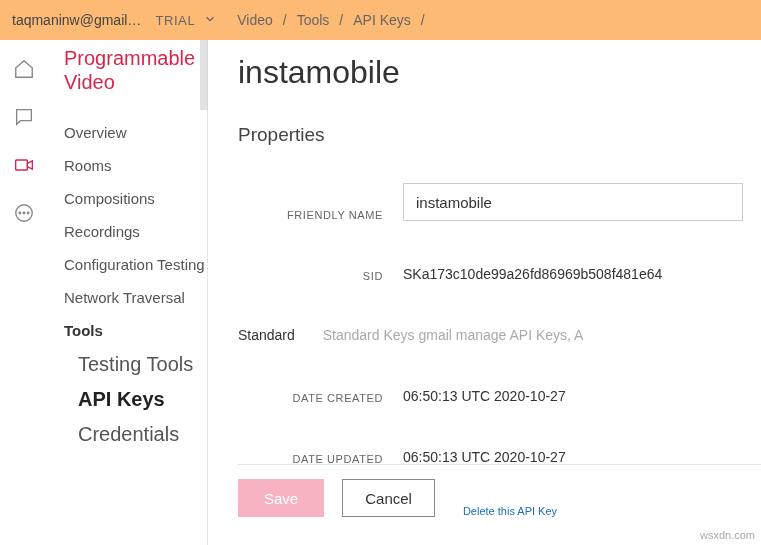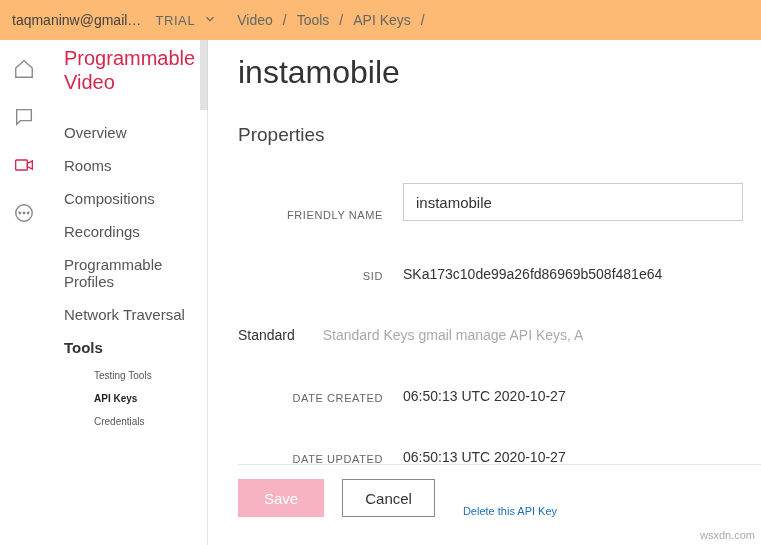--- a/index.html
+++ b/index.html
@@ -80,23 +80,22 @@
       cursor: pointer;
     }
     .side-link.bold {
       font-weight: 700;
       color: #333;
     }
     .side-sub {
       padding-left: 14px;
     }
     .side-link.sub {
-      font-size: 10px;
+      font-size: 20px;
       padding: 6px 0;
-      margin-left: 16px;
     }
     .side-link.sub.bold {
       font-weight: 700;
       color: #222;
     }
 
     
     .main {
       flex: 1;
       padding: 14px 0 0 30px;
@@ -242,21 +241,21 @@
         </svg>
     </div>
   </div>
 
   <div class="sidebar">
     <div class="sidebar-title">Programmable Video</div>
     <div class="side-link">Overview</div>
     <div class="side-link">Rooms</div>
     <div class="side-link">Compositions</div>
     <div class="side-link">Recordings</div>
-    <div class="side-link">Programmable Profiles</div>
+    <div class="side-link">Configuration Testing</div>
     <div class="side-link">Network Traversal</div>
     <div class="side-link bold">Tools</div>
     <div class="side-sub">
       <div class="side-link sub">Testing Tools</div>
       <div class="side-link sub bold">API Keys</div>
       <div class="side-link sub">Credentials</div>
     </div>
   </div>
 
   <div class="main">

